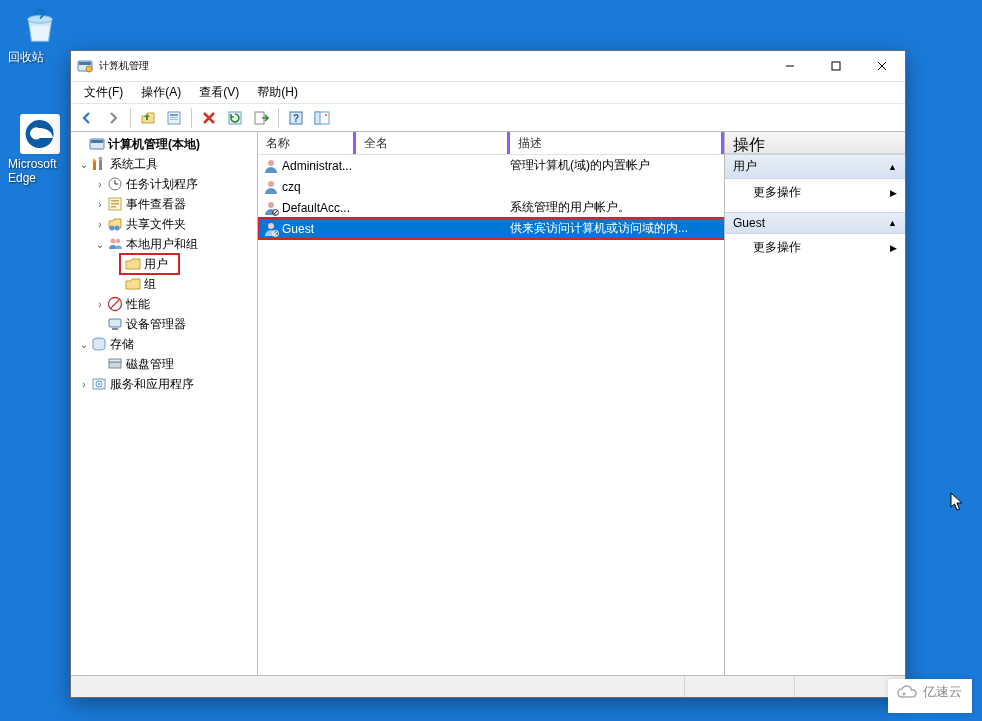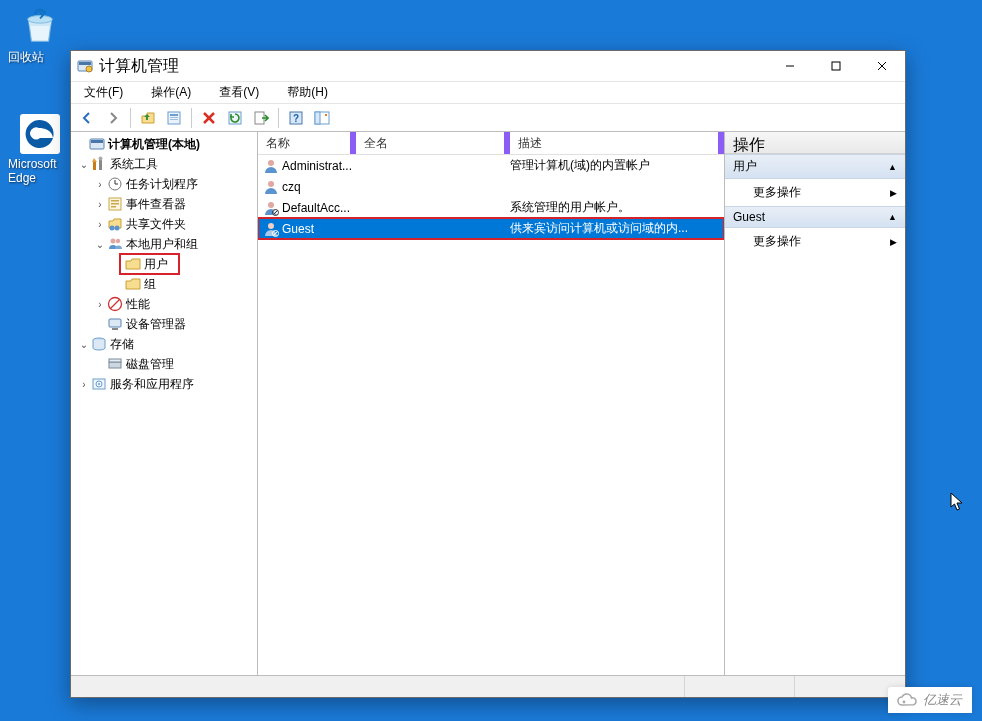--- a/index.html
+++ b/index.html
@@ -45,30 +45,30 @@
 
   
   .titlebar {
     height: 30px;
     background: #fff;
     display: flex;
     align-items: center;
     padding-left: 6px;
   }
   .titlebar .app-icon { width:16px; height:16px; margin-right:6px; display:flex; align-items:center; justify-content:center;}
-  .titlebar .title-text { flex:1; font-size: 16px; }
+  .titlebar .title-text { flex:1; font-size: 10px; }
   .win-btn { width:46px; height:30px; display:flex; align-items:center; justify-content:center; cursor:pointer;}
 
   
   .menubar {
     height: 22px;
     padding-left:5px;
     display:flex;
     align-items:center;
-    gap:12px;
+    gap:2px;
     border-top:1px solid #e5e5e5;
   }
   .menubar .menu-item {
     padding: 2px 8px;
     cursor:pointer;
     font-size:12px;
   }
 
   
   .toolbar {
@@ -133,21 +133,21 @@
   }
   .col-headers {
     height:23px;
     display:flex;
     border-bottom:1px solid #e0e0e0;
     background:#fff;
     font-size:12px;
   }
   .col-head {
     padding:3px 8px 0 8px;
-    border-right:6px solid #8b5cf6;
+    border-right:3px solid #8b5cf6;
     color:#333;
     cursor:pointer;
   }
   .col1 { width:98px; }
   .col2 { width:154px; }
   .col3 { flex:1; }
 
   .list-rows { flex:1; overflow:hidden;}
   .list-row {
     display:flex;
@@ -190,21 +190,21 @@
     border-top:1px solid #c9d6e8;
     border-bottom:1px solid #c9d6e8;
     padding:3px 8px;
     font-size:12px;
     display:flex;
     justify-content:space-between;
     align-items:center;
     cursor:pointer;
   }
   .ap-sub-item {
-    padding: 5px 8px 5px 28px;
+    padding: 5px 8px 11px 28px;
     font-size:12px;
     display:flex;
     justify-content:space-between;
     align-items:center;
     cursor:pointer;
   }
   .tri { font-size:9px;}
 
   
   .statusbar {
@@ -218,28 +218,27 @@
     height:100%;
   }
 
   
   .watermark {
     position:absolute;
     right:10px;
     bottom:8px;
     background:#fff;
     border-radius:3px 0 0 0;
-    padding:4px 10px 4px 8px;
+    padding:4px 10px 12px 8px;
     display:flex;
     align-items:center;
     gap:5px;
     font-size:13px;
     color:#888;
     box-shadow:0 0 6px rgba(0,0,0,.12);
-    font-style:italic;
   }
 
   
   .mouse-cursor {
     position:absolute;
     left:950px;
     top:492px;
     pointer-events:none;
   }
 

